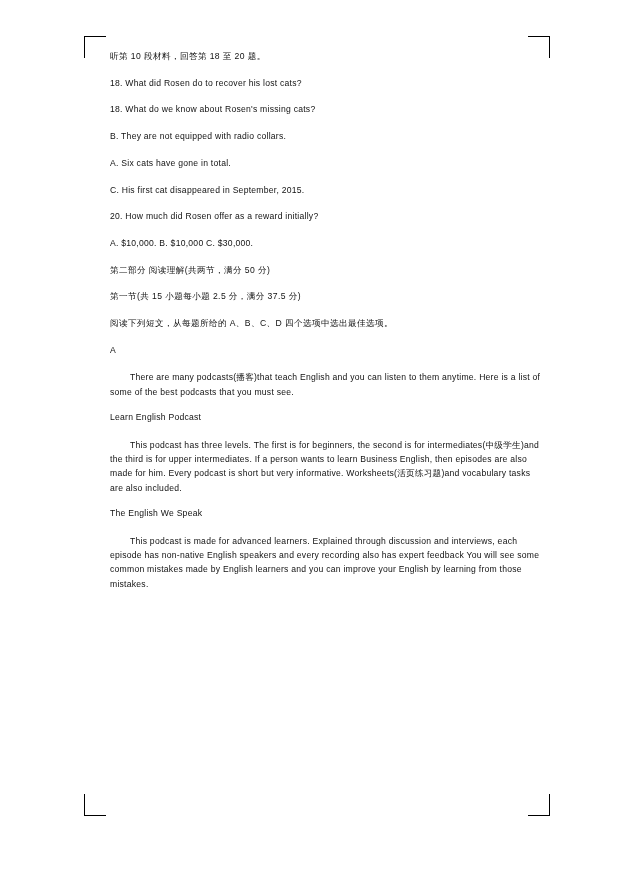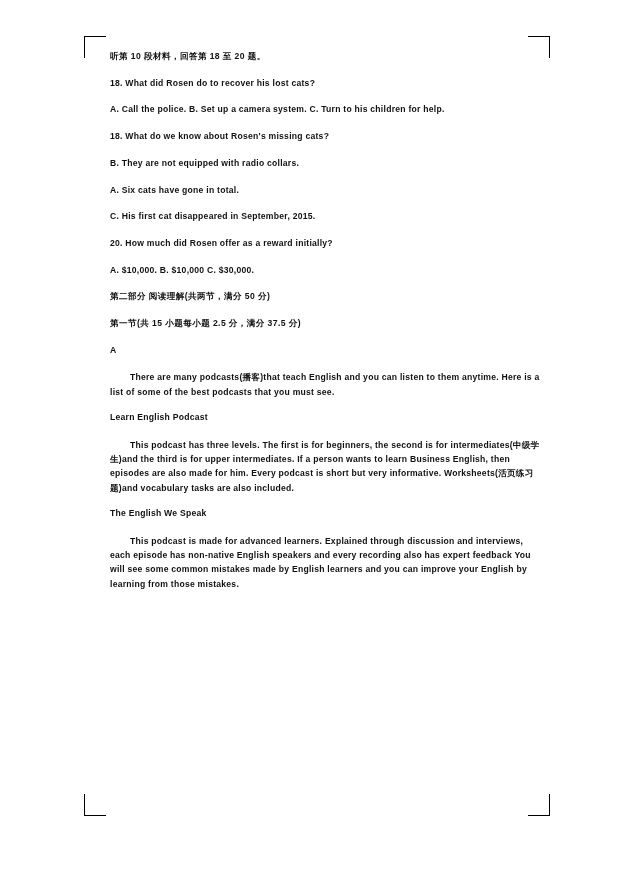--- a/index.html
+++ b/index.html
@@ -53,21 +53,20 @@
 
   .crop-br { left: 528px; top: 794px; }
   .crop-br .v { right: 0; bottom: 0; }
   .crop-br .h { right: 0; bottom: 0; }
 
   .content {
     position: absolute;
     left: 110px;
     top: 50px;
     width: 432px;
-    font-weight: bold;
   }
   .para {
     font-size: 8.6px;
     line-height: 1.55;
     color: #111111;
     margin: 0 0 13.4px 0;
     letter-spacing: 0.25px;
     text-align: left;
   }
   .para.indent {
@@ -99,29 +98,29 @@
       <div class="h"></div>
   </div>
   <div class="crop crop-br">
     <div class="v"></div>
       <div class="h"></div>
   </div>
 
   <div class="content">
     <p class="para cn">听第 10 段材料，回答第 18 至 20 题。</p>
     <p class="para">18. What did Rosen do to recover his lost cats?</p>
-    <p class="para">A. Call the police. B. Set up a camera system. C. Turn to his children for help.</p>
     <p class="para">18. What do we know about Rosen's missing cats?</p>
     <p class="para">B. They are not equipped with radio collars.</p>
     <p class="para">A. Six cats have gone in total.</p>
     <p class="para">C. His first cat disappeared in September, 2015.</p>
     <p class="para">20. How much did Rosen offer as a reward initially?</p>
     <p class="para">A. $10,000. B. $10,000 C. $30,000.</p>
     <p class="para cn">第二部分 阅读理解(共两节，满分 50 分)</p>
     <p class="para cn">第一节(共 15 小题每小题 2.5 分，满分 37.5 分)</p>
+    <p class="para cn">阅读下列短文，从每题所给的 A、B、C、D 四个选项中选出最佳选项。</p>
     <p class="para">A</p>
     <p class="para body indent">There are many podcasts(播客)that teach English and you can listen to them anytime. Here is a list of some of the best podcasts that you must see.</p>
     <p class="para">Learn English Podcast</p>
     <p class="para body indent">This podcast has three levels. The first is for beginners, the second is for intermediates(中级学生)and the third is for upper intermediates. If a person wants to learn Business English, then episodes are also made for him. Every podcast is short but very informative. Worksheets(活页练习题)and vocabulary tasks are also included.</p>
     <p class="para">The English We Speak</p>
     <p class="para body indent">This podcast is made for advanced learners. Explained through discussion and interviews, each episode has non-native English speakers and every recording also has expert feedback You will see some common mistakes made by English learners and you can improve your English by learning from those mistakes.</p>
   </div>
 
 </div>
 

